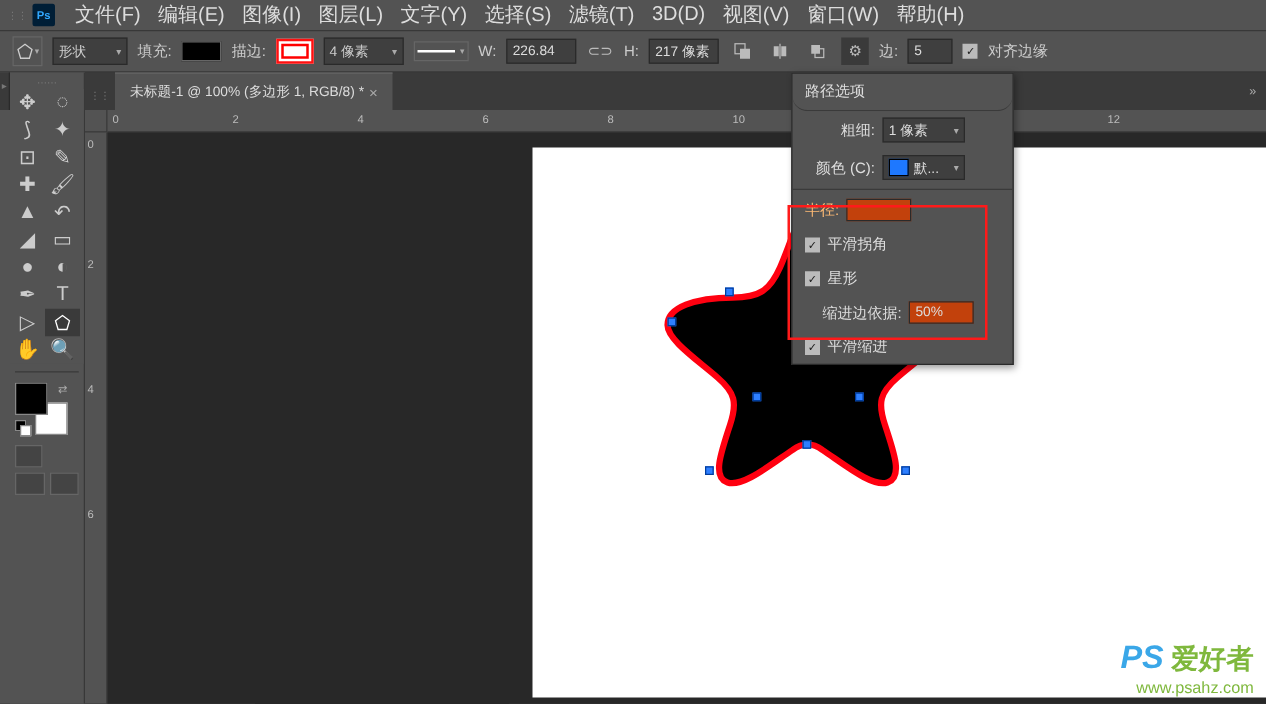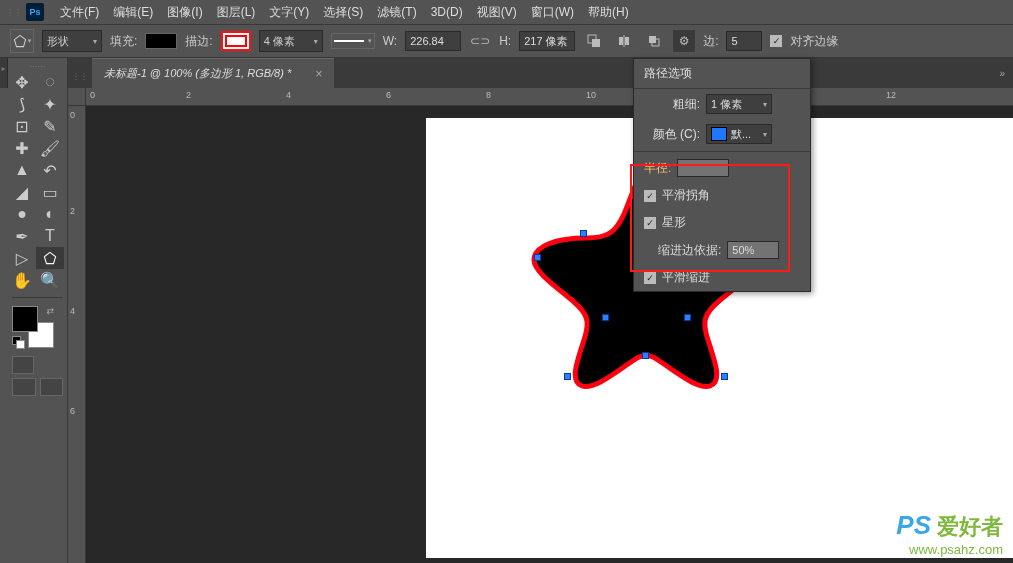--- a/index.html
+++ b/index.html
@@ -1,21 +1,21 @@
 <!DOCTYPE html>
 <html><head>
 <meta charset="utf-8">
 <style>
 * { margin: 0; padding: 0; box-sizing: border-box; font-family: "Microsoft YaHei", sans-serif; user-select: none; }
 body { background: #535353; width: 1013px; height: 563px; overflow: hidden; position: relative; }
 
 
 .menubar { height: 24px; background: #535353; display: flex; align-items: center; padding: 0 4px; gap: 2px; }
 .ps-logo { width: 18px; height: 18px; background: #001e36; color: #31a8ff; display: flex; align-items: center; justify-content: center; font-size: 9px; font-weight: bold; border-radius: 2px; margin-right: 8px; }
-.menu-item { color: #ddd; font-size: 12px; padding: 2px 6px; cursor: pointer; }
+.menu-item { color: #ddd; font-size: 16px; padding: 2px 6px; cursor: pointer; }
 
 
 .options-bar { height: 34px; background: #535353; border-top: 1px solid #383838; border-bottom: 1px solid #383838; display: flex; align-items: center; padding: 0 10px; gap: 8px; font-size: 12px; color: #ccc; }
 .tool-preset { width: 24px; height: 24px; border: 1px solid #666; display: flex; align-items: center; justify-content: center; background: #535353; }
 .polygon-icon { width: 14px; height: 14px; }
 .dropdown { background: #3f3f3f; border: 1px solid #2a2a2a; height: 22px; padding: 0 4px; display: flex; align-items: center; min-width: 50px; font-size: 11px; }
 .dropdown-arrow { margin-left: auto; font-size: 8px; color: #aaa; }
 .swatch-black { width: 32px; height: 16px; background: #000; border: 1px solid #666; }
 .swatch-red { width: 22px; height: 12px; border: 2px solid #ff0000; background: transparent; }
 .swatch-red-wrap { border: 2px solid #ff1010; padding: 2px; background: #fff; }
@@ -45,47 +45,47 @@
 .mini-default::before { content: ''; width: 7px; height: 7px; border: 1px solid #888; background: #000; position: absolute; }
 .mini-default::after { content: ''; width: 7px; height: 7px; border: 1px solid #888; background: #fff; position: absolute; left: 4px; top: 4px; }
 .qm-row { display: flex; margin: 4px; gap: 4px; }
 .qm-btn { width: 22px; height: 18px; border: 1px solid #666; background: #444; }
 .mode-row { display: flex; margin: 4px; gap: 4px; }
 .mode-btn { width: 24px; height: 18px; border: 1px solid #666; background: #444; }
 
 
 .doc-area { flex: 1; display: flex; flex-direction: column; background: #282828; position: relative; }
 .tab-bar { height: 30px; background: #3a3a3a; display: flex; align-items: center; }
-.doc-tab { background: #535353; height: 30px; padding: 0 12px; display: flex; align-items: center; font-size: 11px; color: #ddd; gap: 24px; border-top: 1px solid #666; font-style: italic; }
+.doc-tab { background: #535353; height: 30px; padding: 0 12px; display: flex; align-items: center; font-size: 11px; color: #ddd; gap: 4px; border-top: 1px solid #666; }
 .tab-close { color: #aaa; cursor: pointer; font-size: 12px; }
 .tab-expand { margin-left: auto; padding: 0 8px; color: #aaa; font-size: 10px; }
 
 .ruler-h { height: 18px; background: #535353; border-bottom: 1px solid #383838; position: relative; overflow: hidden; }
 .ruler-v { width: 18px; background: #535353; border-right: 1px solid #383838; position: relative; overflow: hidden; }
 .ruler-corner { width: 18px; height: 18px; background: #535353; border-right: 1px solid #383838; border-bottom: 1px solid #383838; }
 .ruler-label-h { position: absolute; top: 2px; font-size: 9px; color: #bbb; }
 .ruler-label-v { position: absolute; left: 2px; font-size: 9px; color: #bbb; }
 
 .canvas-wrap { display: flex; flex: 1; }
 .canvas-scroll { flex: 1; background: #282828; position: relative; overflow: hidden; }
 .canvas { position: absolute; left: 340px; top: 12px; width: 600px; height: 440px; background: #fff; }
 
 
 .star-svg { position: absolute; left: 100px; top: 42px; }
 .anchor { width: 7px; height: 7px; background: #2e7fff; border: 1px solid #003d9e; position: absolute; }
 
 
 .popup { position: absolute; top: 58px; left: 633px; width: 178px; background: #535353; border: 1px solid #2a2a2a; box-shadow: 2px 2px 6px rgba(0,0,0,.4); font-size: 12px; color: #ddd; z-index: 10; }
-.popup-title { padding: 6px 10px; border-bottom: 1px solid #3a3a3a; }
+.popup-title { padding: 6px 10px; border-bottom: 1px solid #3a3a3a; border-radius: 12px; }
 .popup-row { padding: 5px 10px; display: flex; align-items: center; gap: 6px; }
 .popup-label { min-width: 56px; text-align: right; }
 .mini-dropdown { background: #3f3f3f; border: 1px solid #2a2a2a; height: 20px; padding: 0 4px; display: flex; align-items: center; font-size: 11px; min-width: 66px; }
 .color-chip { width: 16px; height: 14px; background: #1e78ff; border: 1px solid #000; }
 .popup-divider { height: 1px; background: #3a3a3a; margin: 2px 0; }
-.popup-input { background: #737373; border: 1px solid #2a2a2a; width: 52px; height: 18px; color: #ddd; font-size: 11px; padding: 0 4px; }
+.popup-input { background: #c2410c; border: 1px solid #2a2a2a; width: 52px; height: 18px; color: #ddd; font-size: 11px; padding: 0 4px; }
 .red-highlight { position: absolute; border: 2px solid #ff1a1a; pointer-events: none; z-index: 20; }
 
 
 .watermark { position: absolute; right: 10px; bottom: 6px; text-align: right; font-family: Arial; z-index: 5; }
 .wm-top { display: flex; align-items: baseline; gap: 6px; justify-content: flex-end; }
 .wm-ps { font-size: 26px; font-weight: bold; font-style: italic; color: #3aa7e8; }
 .wm-cn { font-size: 22px; font-weight: bold; color: #7fb83d; }
 .wm-url { font-size: 13px; color: #7fb83d; }
 </style>
 </head>

